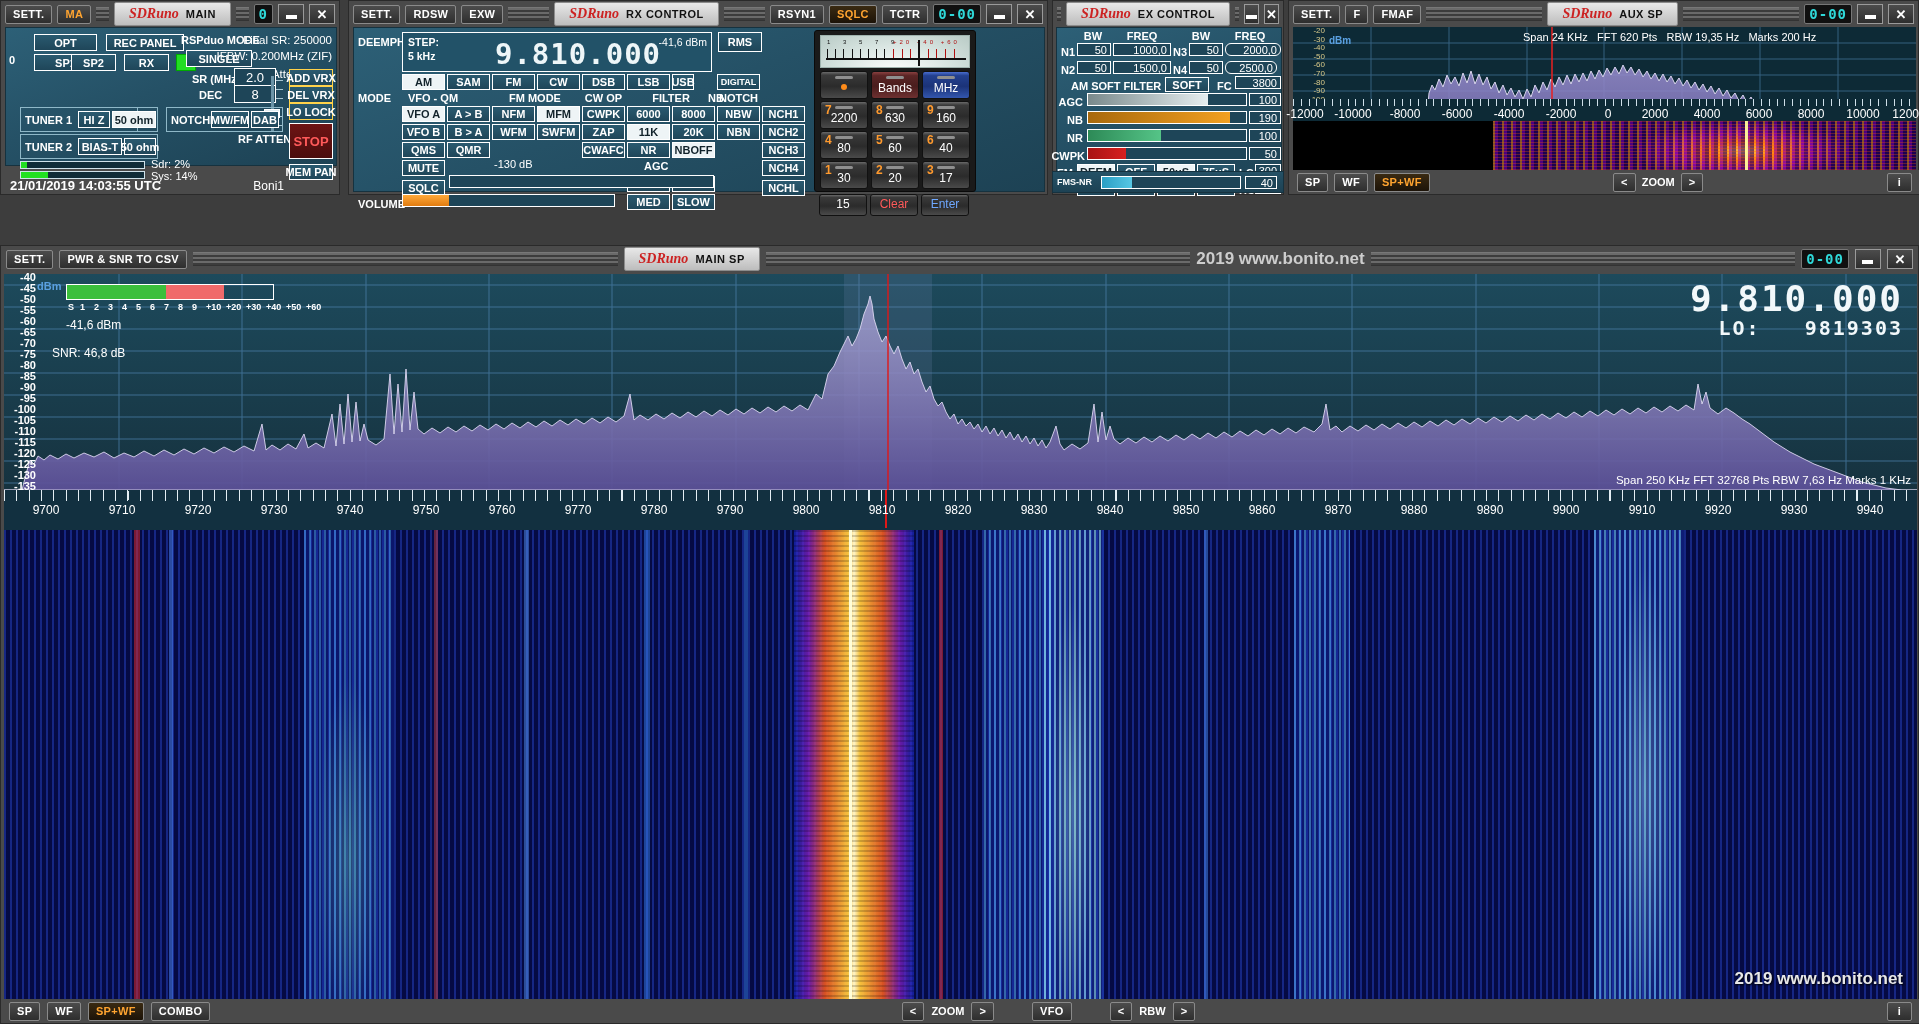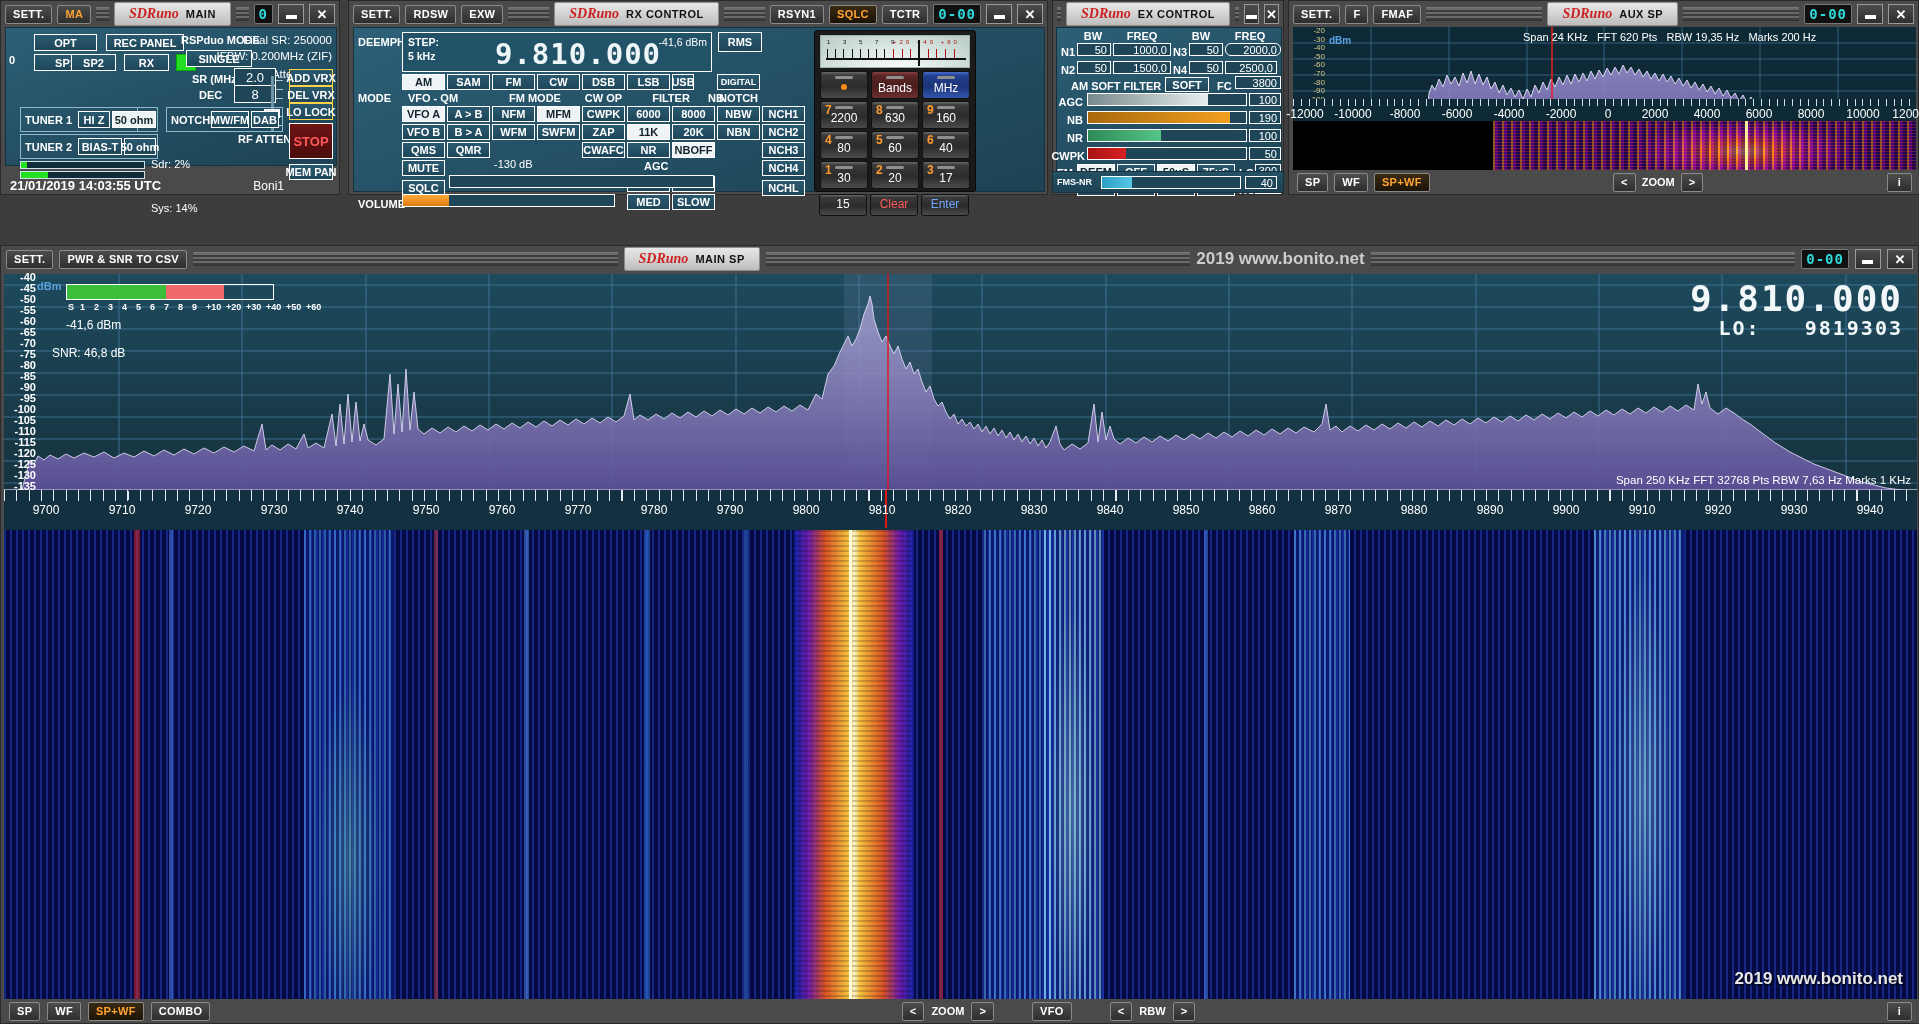--- a/index.html
+++ b/index.html
@@ -233,21 +233,21 @@
     <div class="bb" style="left:205px;top:83px;width:38px;">MW/FM</div>
     <div class="bb" style="left:245px;top:83px;width:28px;">DAB</div>
 
     <div class="meterbar" style="left:14px;top:133px;width:125px;height:8px;">
         <div style="width:5%"></div>
       </div>
     <div class="meterbar" style="left:14px;top:143px;width:125px;height:8px;">
         <div style="width:22%"></div>
       </div>
     <div style="position:absolute;left:145px;top:130px;font-size:11px;">Sdr: 2%</div>
-    <div style="position:absolute;left:145px;top:142px;font-size:11px;margin-top:32px;">Sys: 14%</div>
+    <div style="position:absolute;left:145px;top:142px;font-size:11px;">Sys: 14%</div>
 
     <div style="position:absolute;left:4px;top:150px;font-size:13px;font-weight:bold;">21/01/2019 14:03:55 UTC</div>
     <div style="position:absolute;right:52px;top:151px;font-size:12px;">Boni1</div>
   </div>
 </div>
 
 <div class="panel" id="rx-panel">
   <div class="titlebar">
     <div class="btn-dark">SETT.</div>
     <div class="btn-dark">RDSW</div>
@@ -444,21 +444,21 @@
     <div class="exval" style="left:56px;top:15px;width:58px;">1000,0</div>
     <div class="lbl" style="left:116px;top:18px;">N3</div>
     <div class="exval" style="left:132px;top:15px;width:34px;">50</div>
     <div class="exval" style="left:168px;top:15px;width:56px;border-radius:6px;">2000,0</div>
 
     <div class="lbl" style="left:4px;top:36px;">N2</div>
     <div class="exval" style="left:20px;top:33px;width:34px;">50</div>
     <div class="exval" style="left:56px;top:33px;width:58px;">1500,0</div>
     <div class="lbl" style="left:116px;top:36px;">N4</div>
     <div class="exval" style="left:132px;top:33px;width:34px;">50</div>
-    <div class="exval" style="left:168px;top:33px;width:52px;">2500,0</div>
+    <div class="exval" style="left:168px;top:33px;width:52px;border-radius:6px;">2500,0</div>
 
     <div class="lbl" style="left:14px;top:52px;">AM SOFT FILTER</div>
     <div class="bb" style="left:108px;top:49px;width:44px;">SOFT</div>
     <div class="lbl" style="left:160px;top:52px;">FC</div>
     <div class="exval" style="left:178px;top:48px;width:46px;">3800</div>
 
     <div class="lbl" style="left:-40px;top:68px;width:66px;text-align:right;left:0;width:26px;">AGC</div>
     <div class="exbar" style="left:30px;top:65px;width:160px;">
         <i style="width:76%;background:linear-gradient(90deg,#7a8a8c,#e6eef0);"></i>
       </div>

